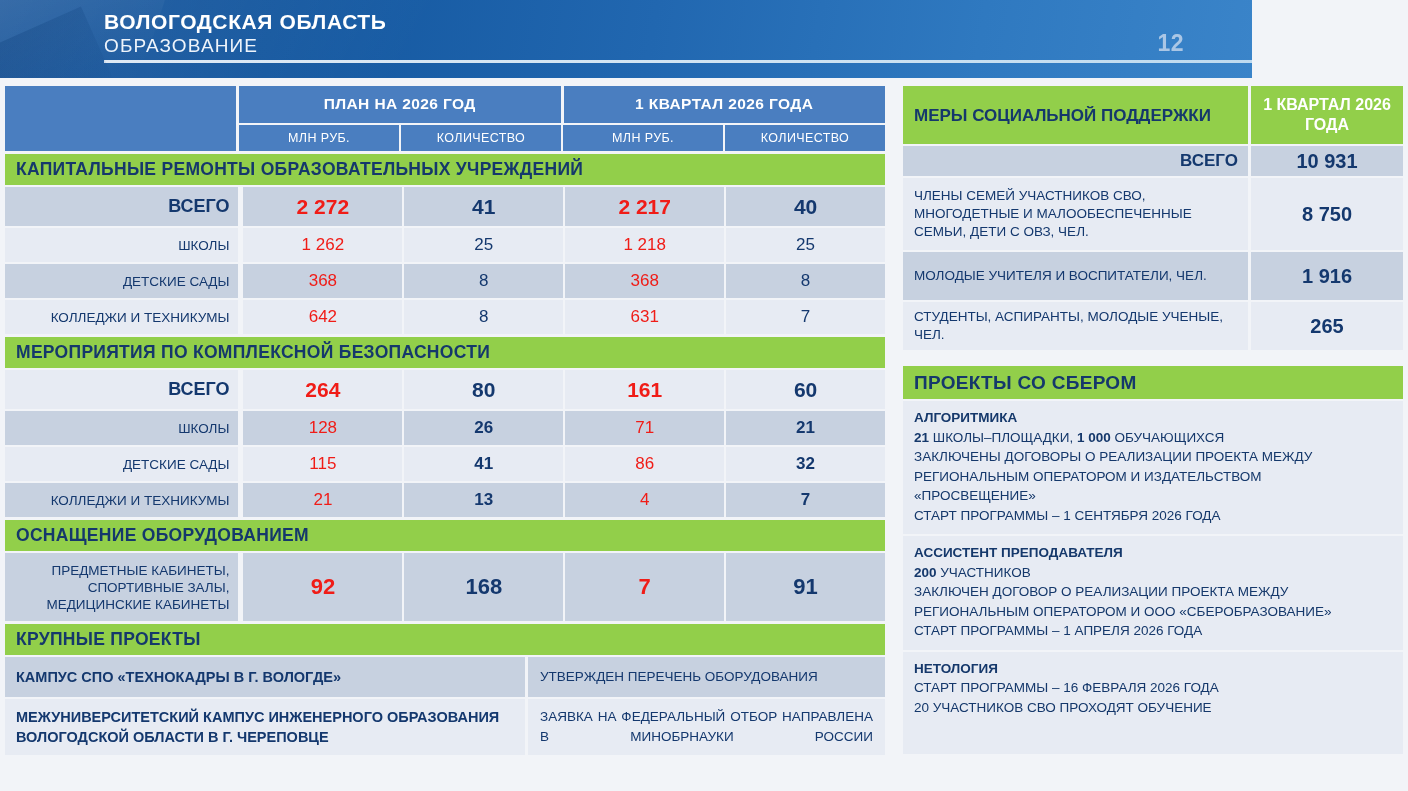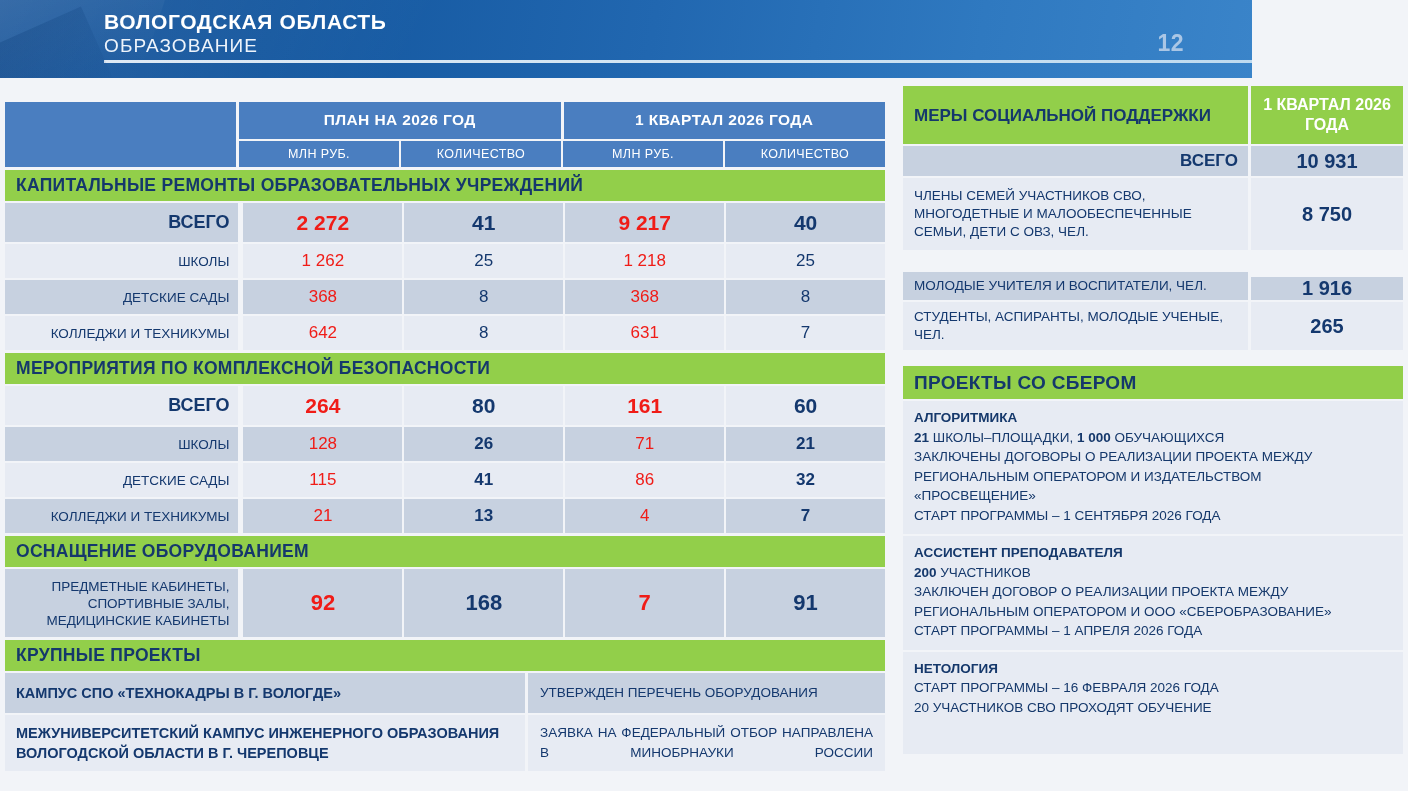--- a/index.html
+++ b/index.html
@@ -62,21 +62,21 @@
   }
   .cell { display: flex; align-items: center; }
   .c-dark  { background: #c7d1e0; }
   .c-light { background: #e7ebf3; }
   .num-blue { color: #14386e; }
   .num-red  { color: #f01c17; }
 
   
   .left-table { position: absolute; left: 5px; top: 86px; width: 880px; }
 
-  .lt-head { display: flex; height: 65px; margin-top: 16px; }
+  .lt-head { display: flex; height: 65px; }
   .lt-head-corner { width: 235px; background: #4a7ec0; margin-right: 3px; }
   .lt-head-groups { flex: 1; display: flex; flex-direction: column; }
   .lt-grp-row { display: flex; height: 38px; }
   .lt-grp {
     flex: 1; background: #4a7ec0; color: #fff;
     font-size: 15.5px; font-weight: bold; letter-spacing: 0.4px;
     display: flex; align-items: center; justify-content: center;
   }
   .lt-grp + .lt-grp { margin-left: 3px; }
   .lt-sub-row { display: flex; height: 27px; margin-top: 2px; }
@@ -152,21 +152,21 @@
     padding: 5px 10px 5px 11px; margin-right: 3px;
     font-size: 13.5px; line-height: 18px;
   }
   .rt-val {
     width: 152px; color: #14386e; font-weight: bold; font-size: 20px;
     display: flex; align-items: center; justify-content: center;
   }
   .rt-total { height: 30px; }
   .rt-total .rt-lbl { justify-content: flex-end; font-size: 17px; font-weight: bold; padding-right: 10px; }
   .rt-r1 { height: 72px; }
-  .rt-r2 { height: 48px; align-items: flex-end; }
+  .rt-r2 { height: 48px; }
   .rt-r3 { height: 48px; justify-content: center; }
 
   .sber-band { height: 33px; margin-top: 16px; }
   .sber-band .sec-txt { padding-left: 11px; font-size: 19px; letter-spacing: 0.3px; }
 
   .sber-card {
     background: #e7ebf3; color: #15386b;
     padding: 7px 11px 9px 11px; margin-top: 2px;
     font-size: 13.5px; line-height: 19.5px;
   }
@@ -207,21 +207,21 @@
     </div>
 
     <div class="band sec-band">
       <span class="sec-txt">КАПИТАЛЬНЫЕ РЕМОНТЫ ОБРАЗОВАТЕЛЬНЫХ УЧРЕЖДЕНИЙ</span>
     </div>
 
     <div class="drow r-total">
       <div class="cell lbl c-dark">ВСЕГО</div>
       <div class="cell val c-dark num-red">2 272</div>
       <div class="cell val c-dark num-blue">41</div>
-      <div class="cell val c-dark num-red">9 217</div>
+      <div class="cell val c-dark num-red">2 217</div>
       <div class="cell val c-dark num-blue">40</div>
     </div>
     <div class="drow r-sub">
       <div class="cell lbl c-light">ШКОЛЫ</div>
       <div class="cell val c-light num-red">1 262</div>
       <div class="cell val c-light num-blue">25</div>
       <div class="cell val c-light num-red">1 218</div>
       <div class="cell val c-light num-blue">25</div>
     </div>
     <div class="drow r-sub">

